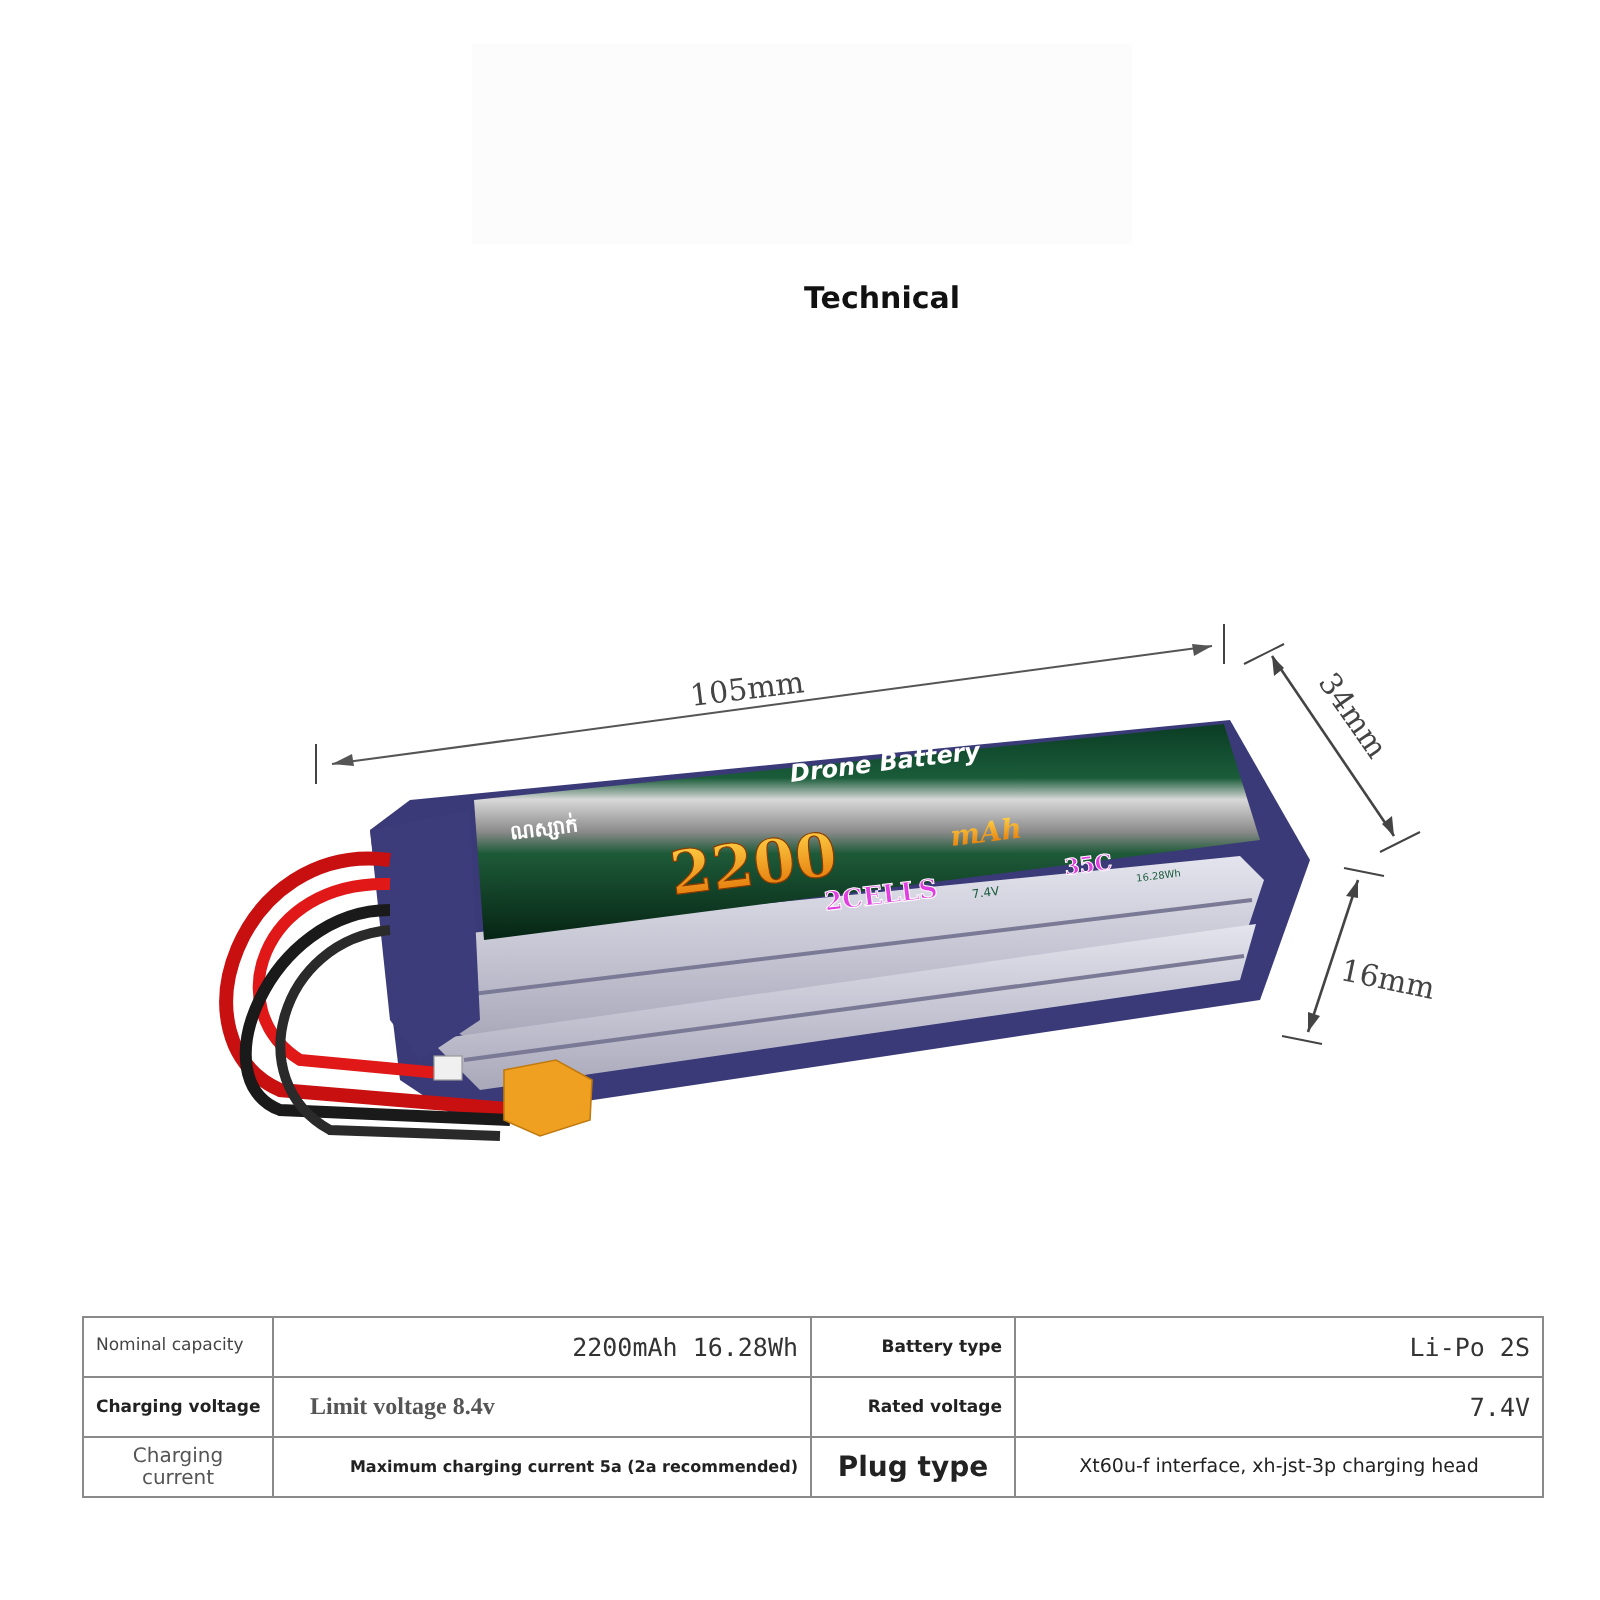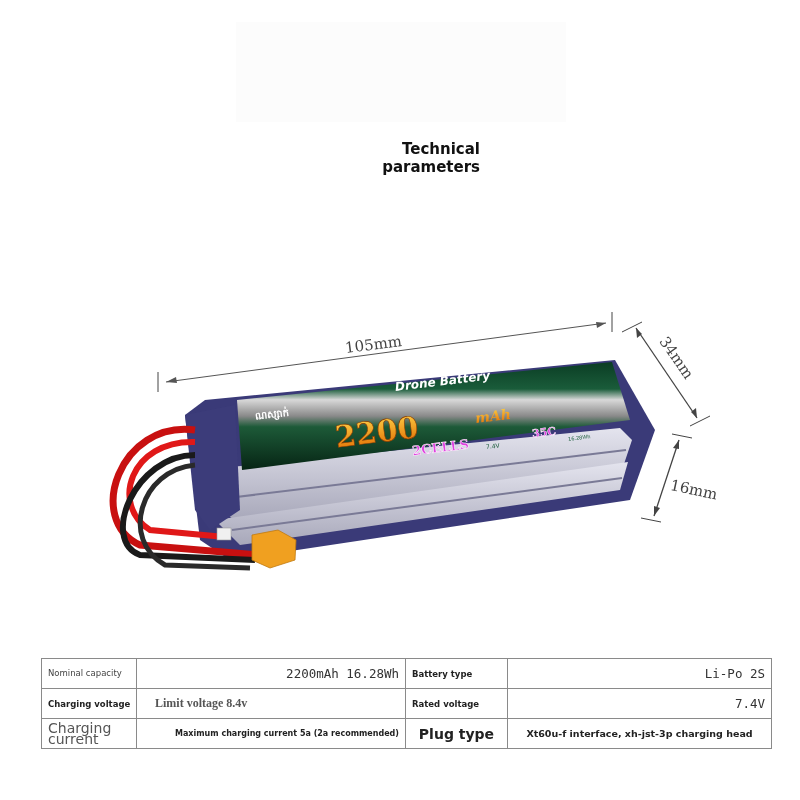--- a/index.html
+++ b/index.html
@@ -28,38 +28,37 @@
     border: 1px solid #8a8a8a; height: 30px; padding: 0 6px;
     vertical-align: middle; white-space: nowrap; overflow: hidden;
   }
   .col-l1 { width: 95px; }
   .col-v1 { width: 269px; }
   .col-l2 { width: 102px; }
   .col-v2 { width: 264px; }
 
   .lbl-small { font-size: 8.5px; color: #444; line-height: 9px; white-space: normal !important; }
   .lbl-bold { font-size: 8.5px; font-weight: bold; color: #222; }
-  .lbl-big { font-size: 14px; color: #555; line-height: 11px; white-space: normal !important; }
-  .lbl-center { text-align: left; }
+  .lbl-big { font-size: 10px; color: #555; line-height: 11px; white-space: normal !important; text-align: center; }
+  .lbl-center { text-align: right; }
   .lbl-plug { font-size: 14px; font-weight: bold; color: #222; text-align: center; }
 
   .val-mono { font-family: "DejaVu Sans Mono", monospace; font-size: 12.5px; color: #333; padding-left: 18px !important; text-align: right; }
   .val-large { font-size: 12px; font-weight: bold; color: #555; padding-left: 18px !important; font-family: Liberation Serif, serif; }
   .val-bold { font-size: 11px; font-weight: bold; color: #222; padding-left: 18px !important; }
   .val-tiny { font-size: 8px; font-weight: bold; color: #222; padding-left: 18px !important; text-align: right; }
-  .val-plug { font-size: 9.5px; font-weight: bold; color: #222; text-align: center; }
+  .val-plug { font-size: 9.5px; font-weight: normal; color: #222; text-align: center; }
 </style>
 </head>
 <body>
 
 <div class="top-banner"></div>
 
 <div class="title-block">
   <span>Technical</span>
-  <span>parameters</span>
 </div>
 
 <svg class="illustration" viewBox="0 290 800 320" xmlns="http://www.w3.org/2000/svg">
   <defs>
     <linearGradient id="labelGrad" x1="0" y1="0" x2="0" y2="1">
       <stop offset="0" stop-color="#0b3d24"></stop>
       <stop offset="0.25" stop-color="#1a5c3a"></stop>
       <stop offset="0.35" stop-color="#d8d8d8"></stop>
       <stop offset="0.5" stop-color="#8a8a8a"></stop>
       <stop offset="0.6" stop-color="#1d5a38"></stop>

